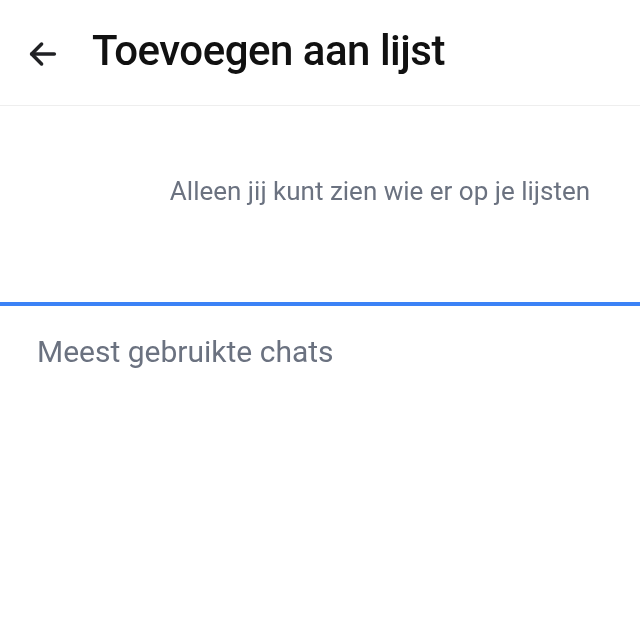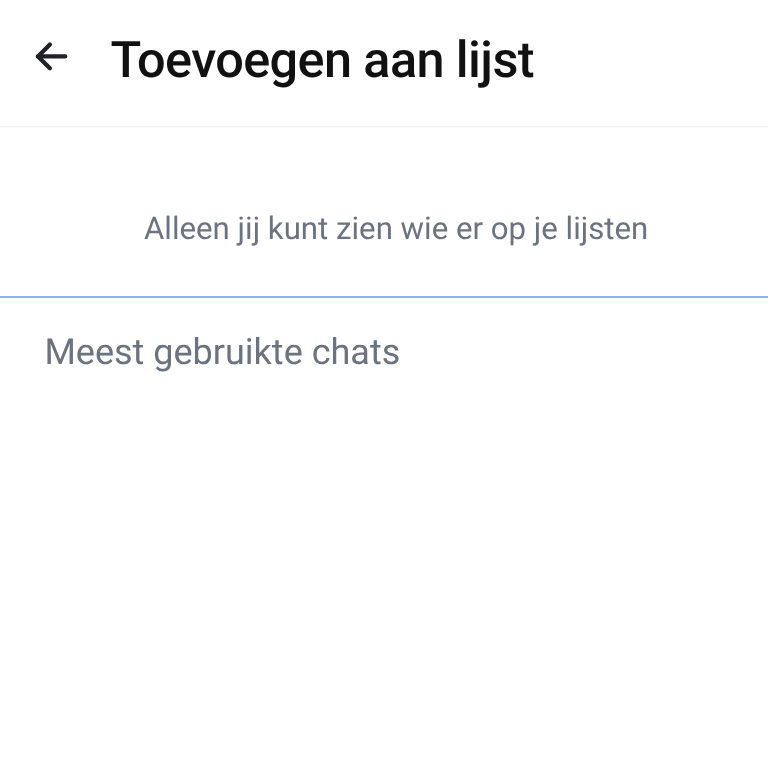--- a/index.html
+++ b/index.html
@@ -5,21 +5,21 @@
     * { margin: 0; padding: 0; box-sizing: border-box; }
     body {
       font-family: -apple-system, BlinkMacSystemFont, 'Segoe UI', Roboto, Helvetica, Arial, sans-serif;
       background: #fff;
       width: 640px;
       height: 640px;
       overflow: hidden;
     }
     .header {
       display: flex;
-      align-items: flex-start;
+      align-items: flex-end;
       padding: 26px 22px 30px 22px;
       border-bottom: 1px solid #eee;
     }
     .back-btn {
       display: inline-flex;
       align-items: center;
       justify-content: center;
       width: 42px;
       height: 42px;
       cursor: pointer;
@@ -29,22 +29,23 @@
       width: 34px;
       height: 34px;
     }
     .title {
       font-size: 42px;
       font-weight: 500;
       color: #111;
       letter-spacing: -0.5px;
     }
     .info-block {
-      padding: 70px 0 41px 120px;
-      border-bottom: 1px solid #3b82f6;
+      padding: 70px 0 96px 120px;
+      border-bottom: 4px solid #3b82f6;
+      text-align: center;
     }
     .info-text {
       font-size: 26px;
       color: #6b7280;
       white-space: nowrap;
     }
     .section-header {
       padding: 28px 37px;
     }
     .section-title {

